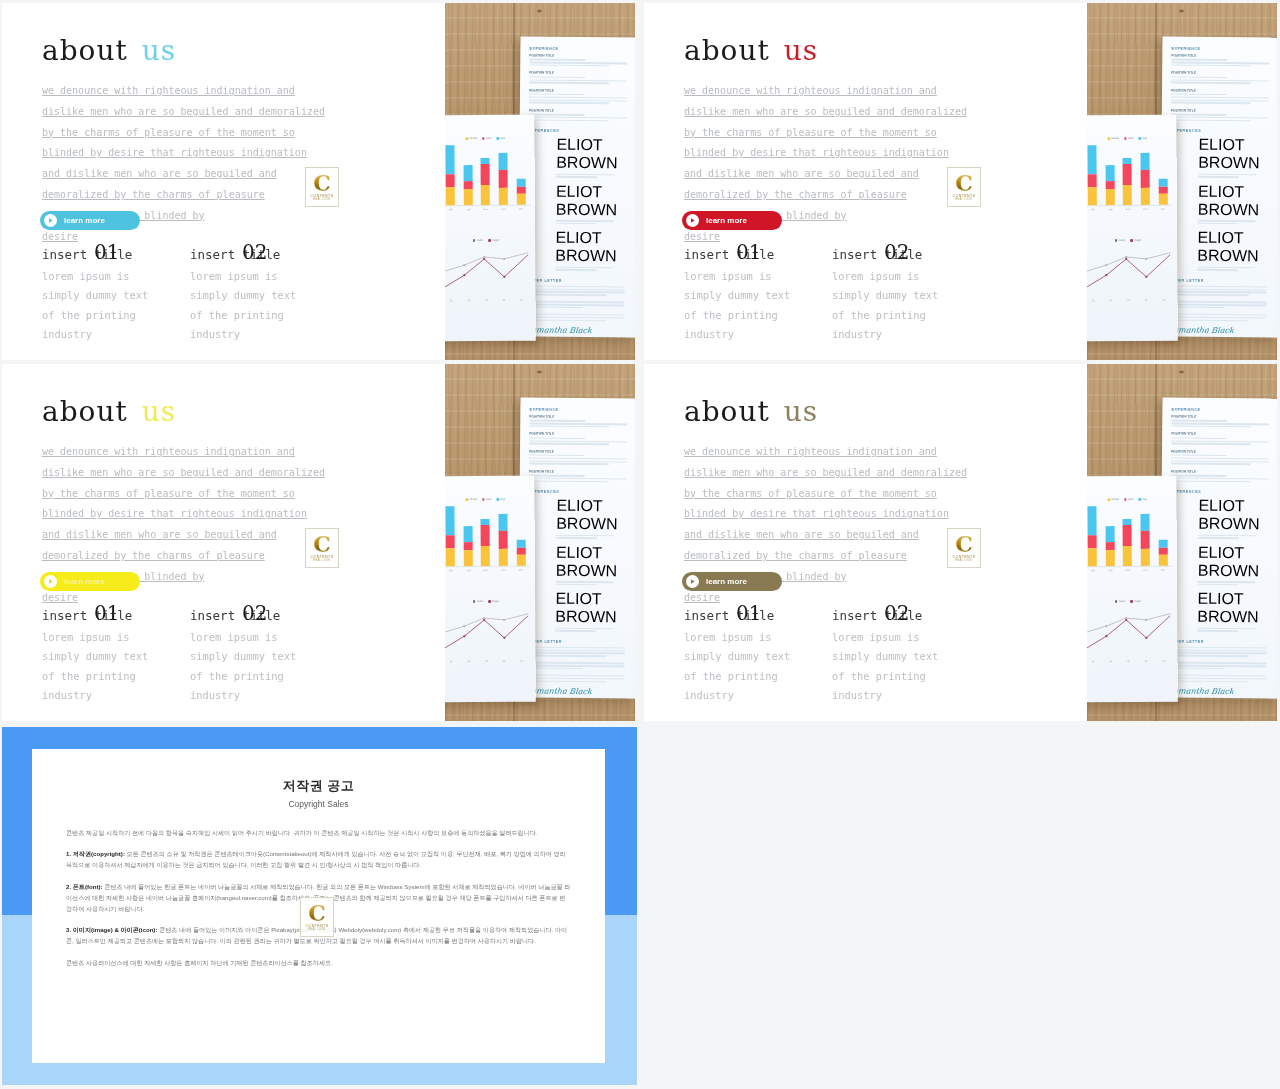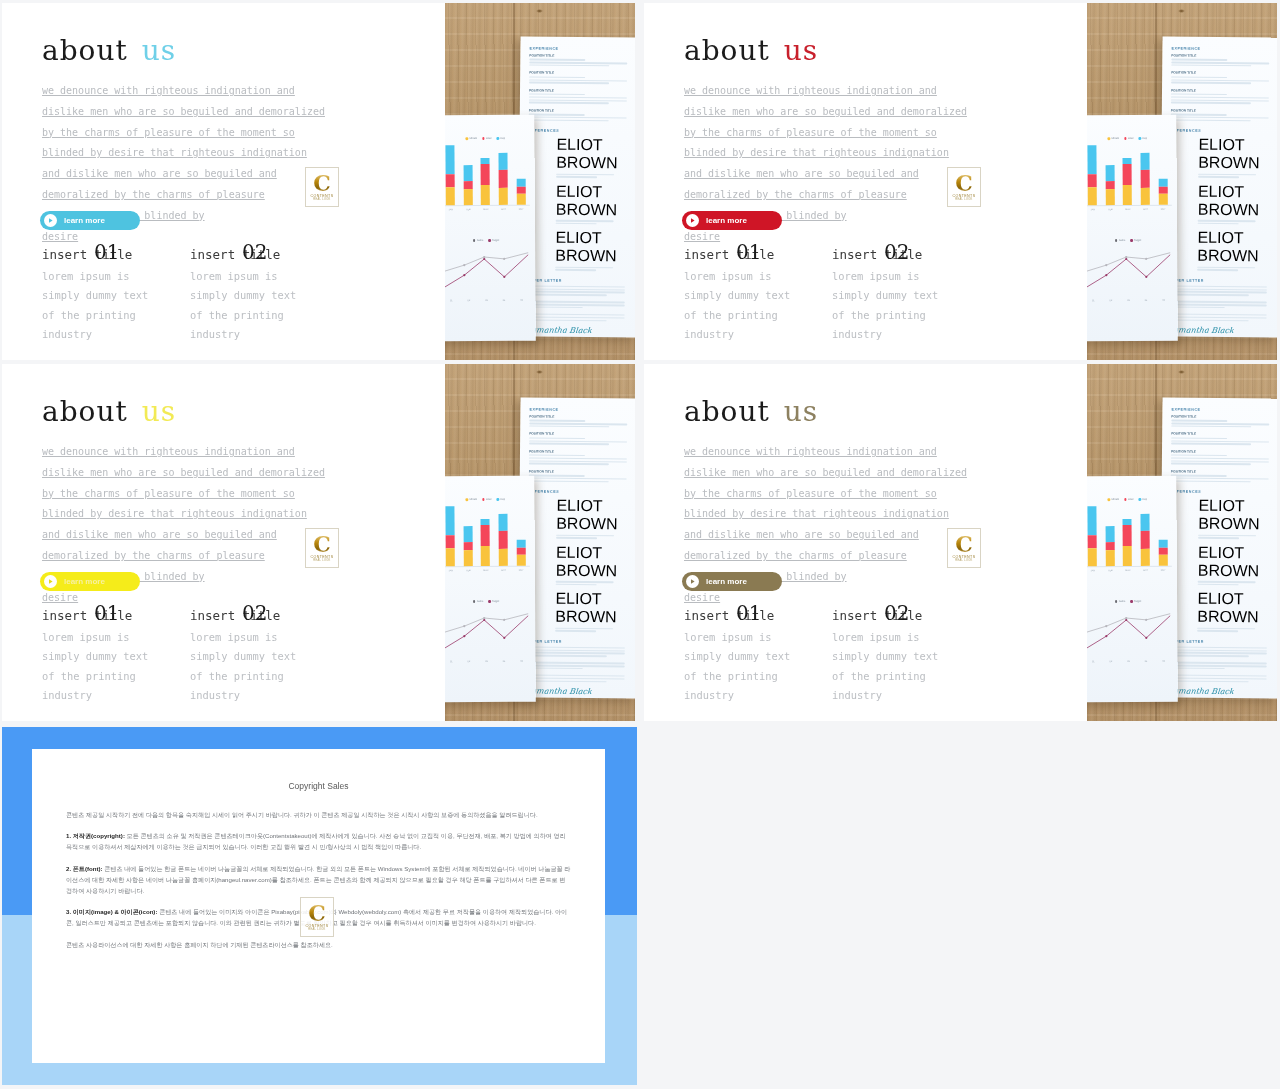--- a/index.html
+++ b/index.html
@@ -1031,20 +1031,21 @@
           </div>
         </div>
       </div>
     </div>
   </div>
 
   <div class="cpanel">
     <div class="frame-top"></div>
     <div class="frame-bot"></div>
     <div class="cdoc">
+      <div class="c-title">저작권 공고</div>
       <div class="c-sub">Copyright Sales</div>
       <div class="c-para">콘텐츠 제공일 시작하기 전에 다음의 항목을 숙지해입 시세이 읽어 주시기 바랍니다. 귀하가 이 콘텐츠 제공일 시작하는 것은 시작시 사항의 보증에 동의하셨음을 알려드립니다.</div>
       <div class="c-para"><b>1. 저작권(copyright):</b> <span>모든 콘텐츠의 소유 및 저작권은 콘텐츠테이크아웃(Contentstakeout)에 제작사에게 있습니다. 사전 승낙 없이 교집적 이용, 무단전재, 배포, 복기 방법에 의하여 영리 목적으로 이용하셔서 제삼자에게 이용하는 것은 금지되어 있습니다. 이러한 교집 행위 발견 시 민/형사상의 시 법적 책임이 따릅니다.</span></div>
       <div class="c-para"><b>2. 폰트(font):</b> <span>콘텐츠 내에 들어있는 한글 폰트는 네이버 나눔글꼴의 서체로 제작되었습니다. 한글 외의 모든 폰트는 Windows System에 포함된 서체로 제작되었습니다. 네이버 나눔글꼴 라이선스에 대한 자세한 사항은 네이버 나눔글꼴 홈페이지(hangeul.naver.com)를 참조하세요. 폰트는 콘텐츠와 함께 제공되지 않으므로 필요할 경우 해당 폰트를 구입하셔서 다른 폰트로 변경하여 사용하시기 바랍니다.</span></div>
       <div class="c-para"><b>3. 이미지(image) &amp; 아이콘(icon):</b> <span>콘텐츠 내에 들어있는 이미지와 아이콘은 Pixabay(pixabay.com)와 Webdoly(webdoly.com) 측에서 제공한 무료 저작물을 이용하여 제작되었습니다. 아이콘, 일러스트만 제공되고 콘텐츠에는 포함되지 않습니다. 이와 관련된 권리는 귀하가 별도로 확인하고 필요할 경우 여시를 취득하셔서 이미지를 변경하여 사용하시기 바랍니다.</span></div>
       <div class="c-para">콘텐츠 사용라이선스에 대한 자세한 사항은 홈페이지 하단에 기재된 콘텐츠라이선스를 참조하세요.</div>
       <div class="logo-wm">
         <span class="logo-c">C</span>
         <span class="logo-sub">CONTENTS</span>
         <span class="logo-sub2">REAL LOOK</span>

